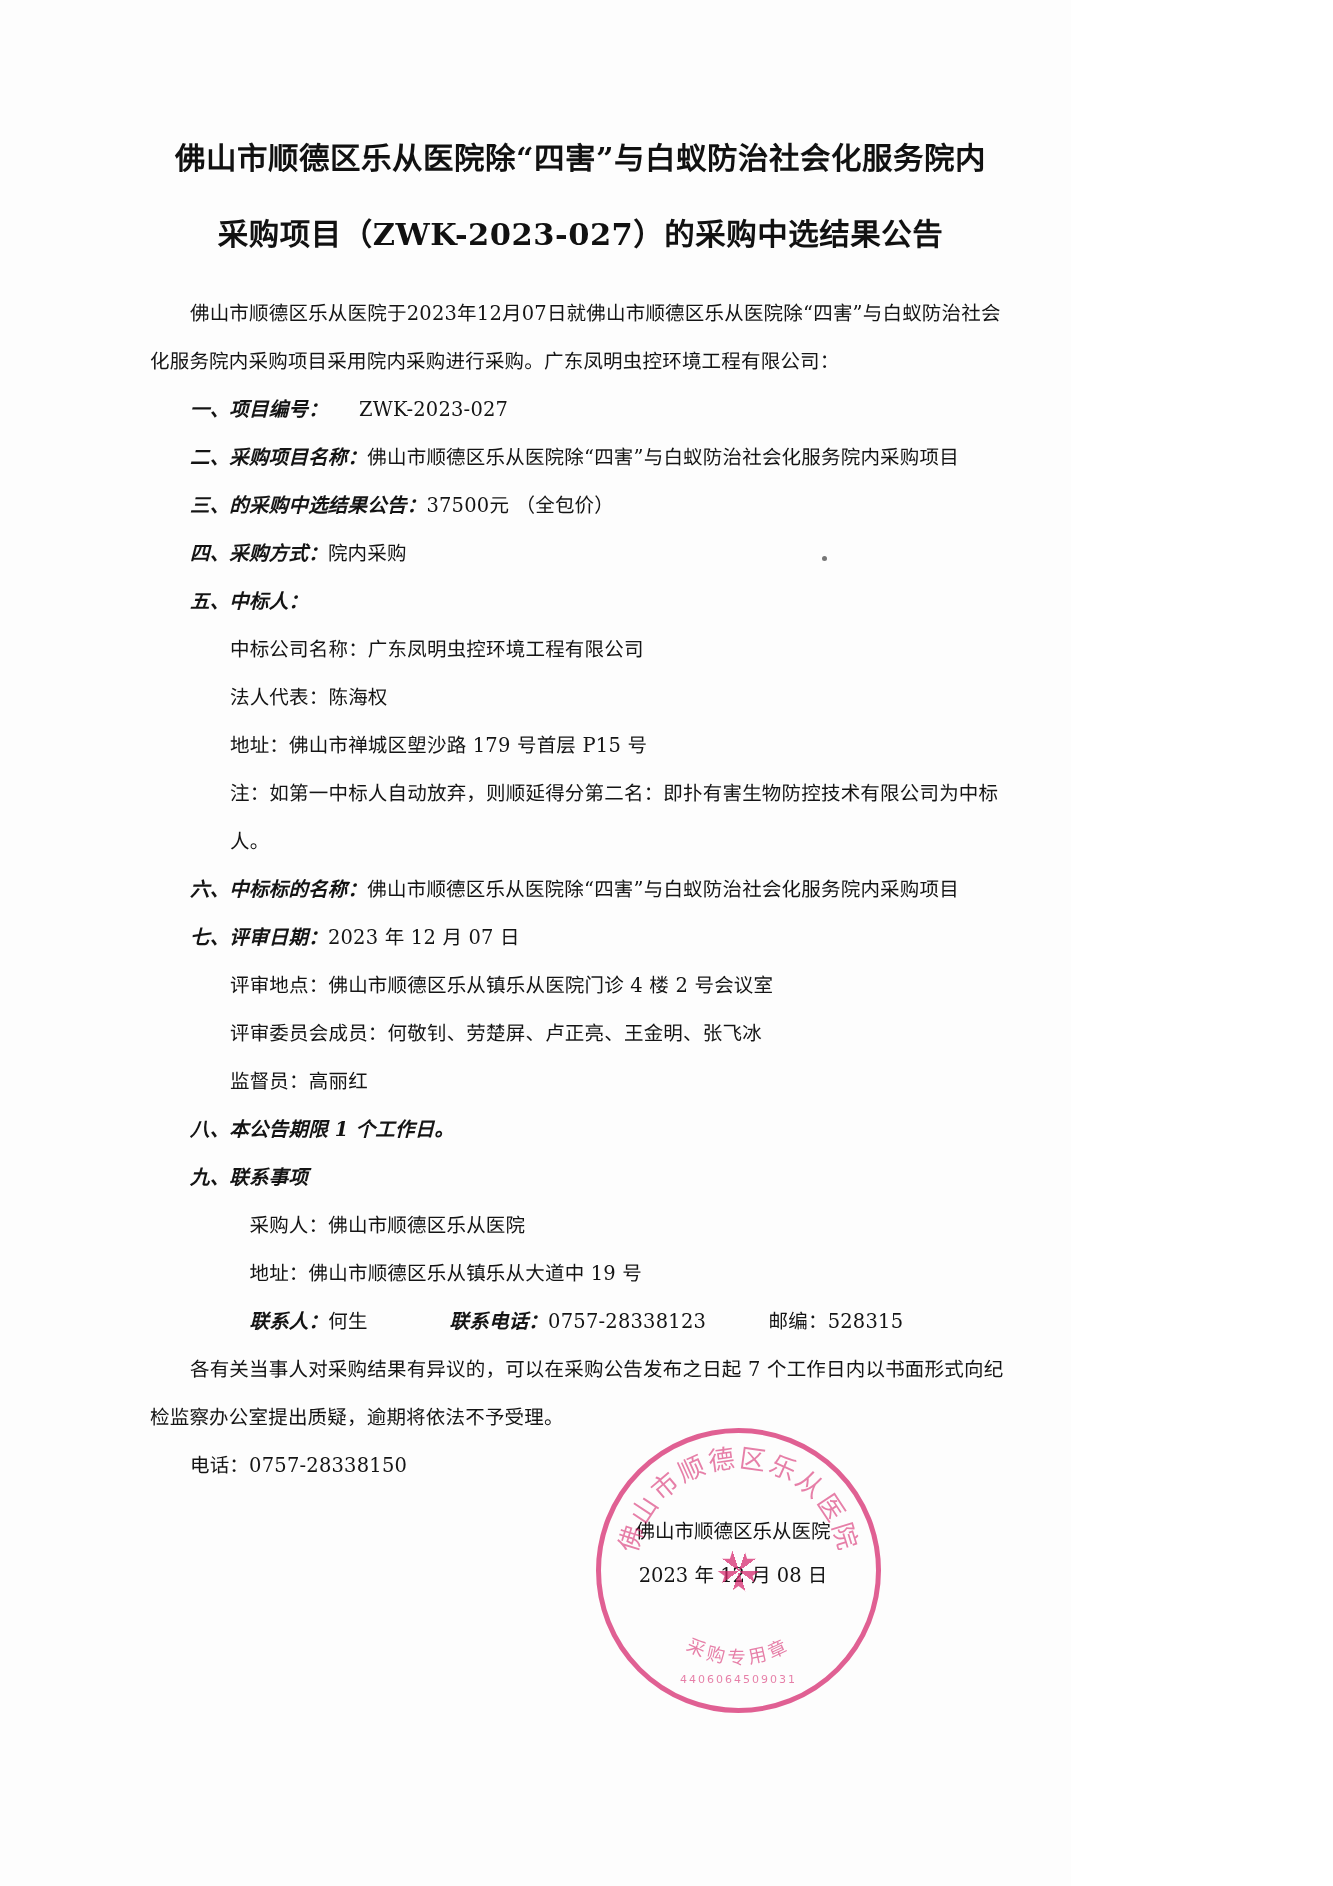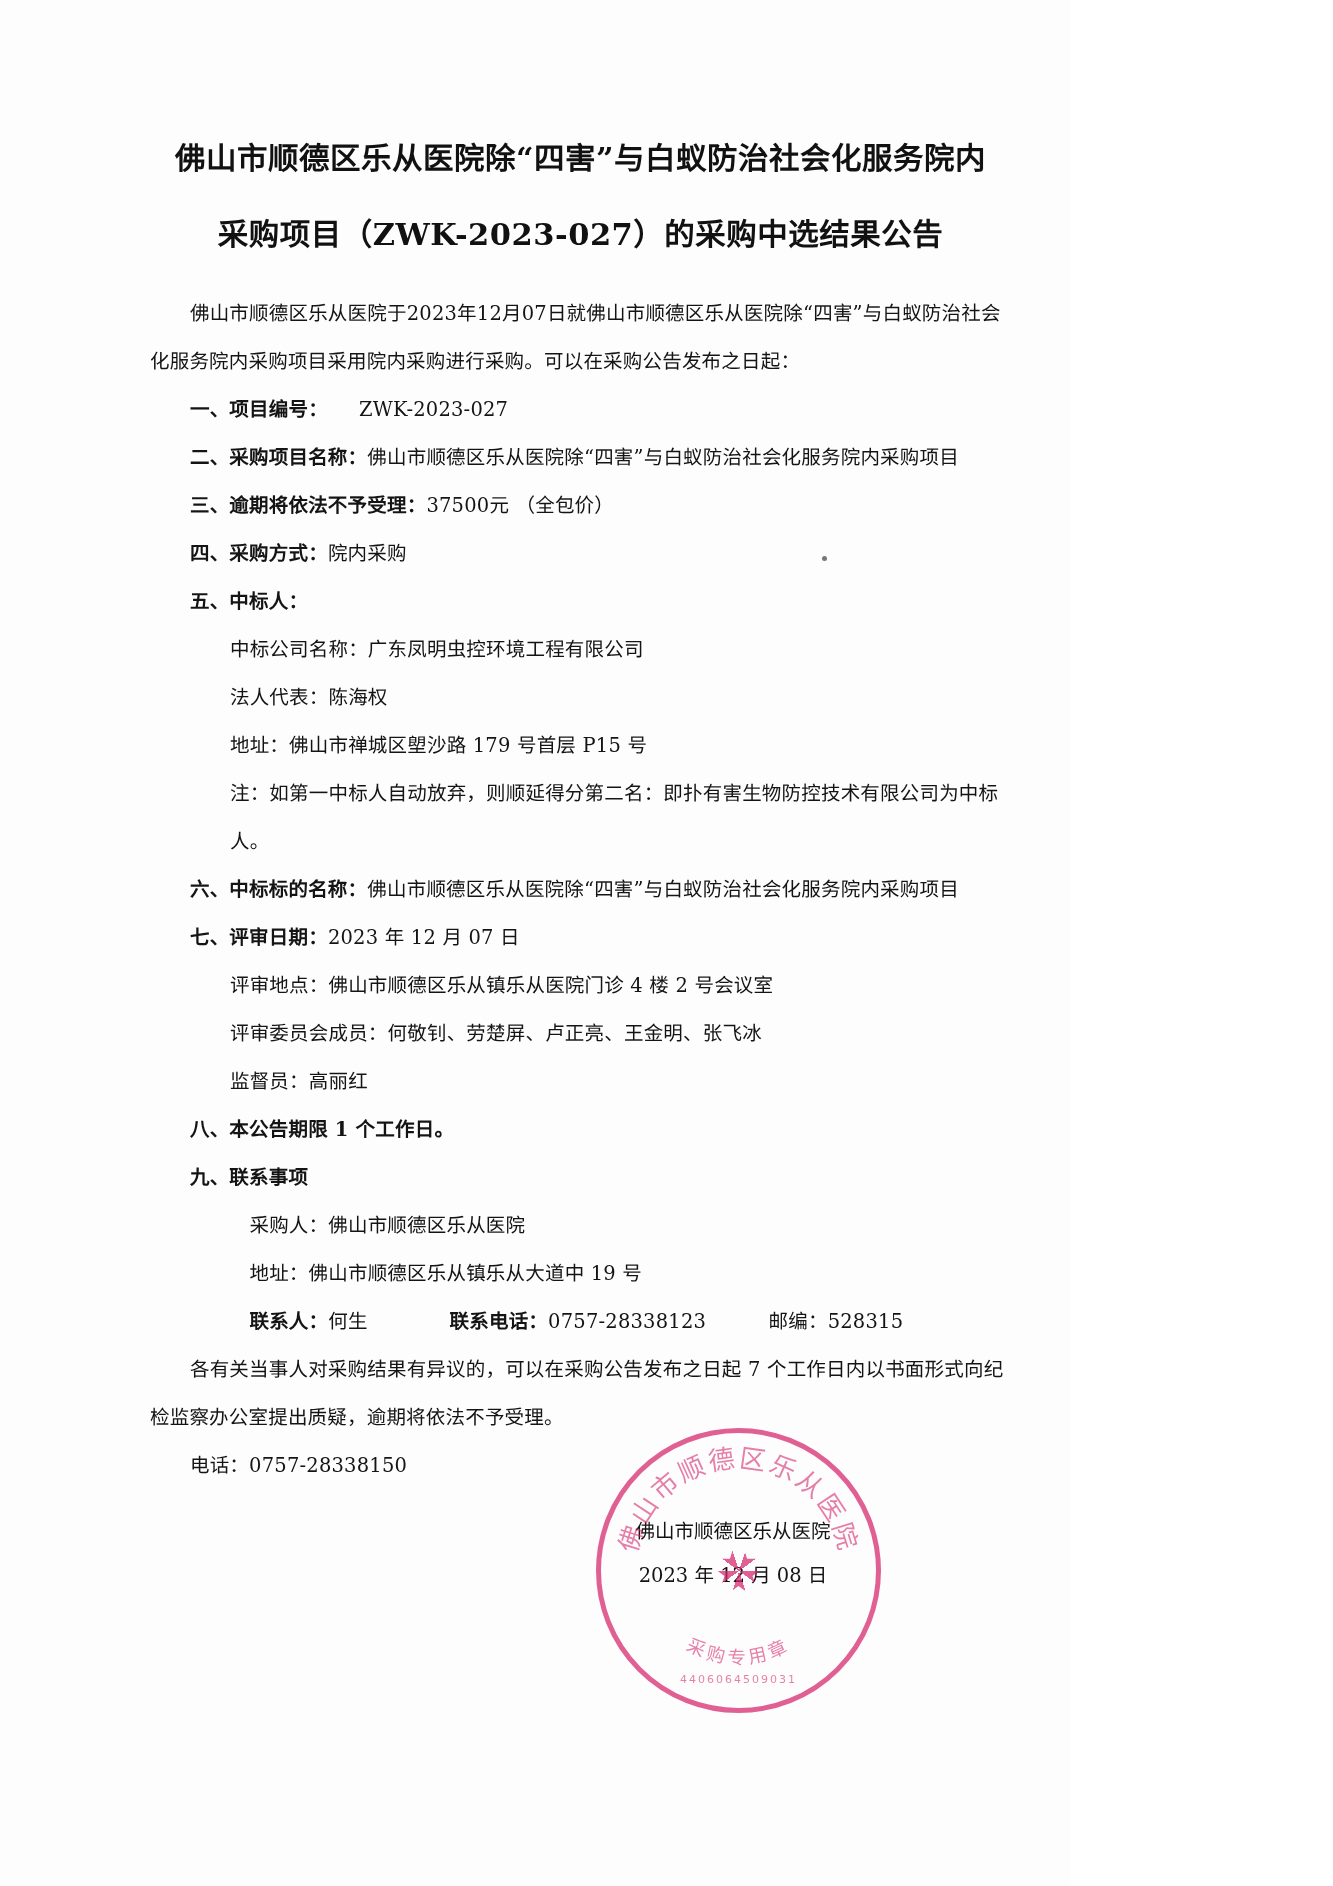--- a/index.html
+++ b/index.html
@@ -51,20 +51,21 @@
     padding-left: 2.05em;
   }
   .lvl2 {
     padding-left: 4.1em;
   }
   .lvl3 {
     padding-left: 5.1em;
   }
   .b {
     font-weight: bold;
+    font-style: italic;
   }
   .nowrap-gap {
     display: inline-block;
     width: 1.6em;
   }
   .gap-lg {
     display: inline-block;
     width: 4.2em;
   }
   .gap-md {
@@ -155,32 +156,32 @@
 </style>
 </head>
 <body>
 
 <div class="page">
 
   <h1 class="doc-title">佛山市顺德区乐从医院除“四害”与白蚁防治社会化服务院内采购项目（ZWK-2023-027）的采购中选结果公告</h1>
 
   <div class="body-text">
 
-    <p class="indent2">佛山市顺德区乐从医院于2023年12月07日就佛山市顺德区乐从医院除“四害”与白蚁防治社会化服务院内采购项目采用院内采购进行采购。可以在采购公告发布之日起：</p>
+    <p class="indent2">佛山市顺德区乐从医院于2023年12月07日就佛山市顺德区乐从医院除“四害”与白蚁防治社会化服务院内采购项目采用院内采购进行采购。广东凤明虫控环境工程有限公司：</p>
 
     <p class="lvl1">
       <span class="b">一、项目编号：</span><span class="nowrap-gap"></span><span>ZWK-2023-027</span>
     </p>
 
     <p class="lvl1">
       <span class="b">二、采购项目名称：</span><span>佛山市顺德区乐从医院除“四害”与白蚁防治社会化服务院内采购项目</span>
     </p>
 
     <p class="lvl1">
-      <span class="b">三、逾期将依法不予受理：</span><span>37500元 （全包价）</span>
+      <span class="b">三、的采购中选结果公告：</span><span>37500元 （全包价）</span>
     </p>
 
     <p class="lvl1">
       <span class="b">四、采购方式：</span><span>院内采购</span>
     </p>
 
     <p class="lvl1 b">五、中标人：</p>
 
     <p class="lvl2">
       <span>中标公司名称：</span><span>广东凤明虫控环境工程有限公司</span>

